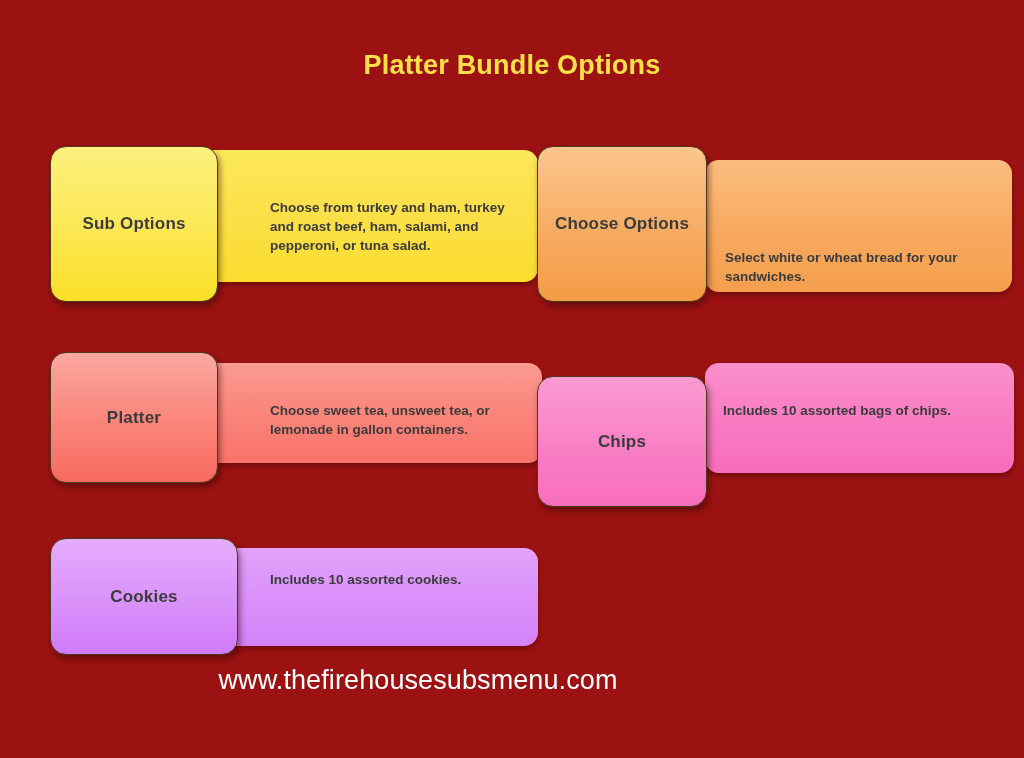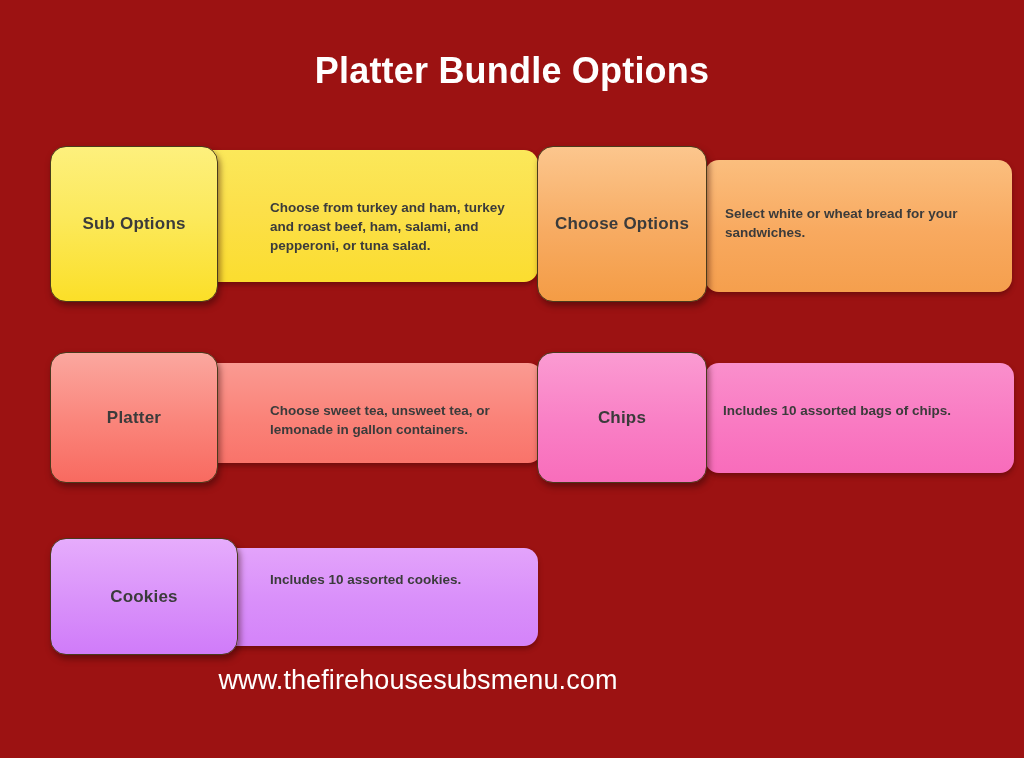--- a/index.html
+++ b/index.html
@@ -24,22 +24,22 @@
     background: #9c1212;
   }
 
   
   .page-title {
     position: absolute;
     left: 0;
     top: 50px;
     width: 1024px;
     text-align: center;
-    color: #ffffff;
-    font-size: 36px;
+    color: #fde047;
+    font-size: 27px;
     font-weight: bold;
     letter-spacing: 0.2px;
   }
 
   
   .footer-url {
     position: absolute;
     left: 0;
     top: 665px;
     width: 836px;
@@ -99,39 +99,39 @@
   #card-sub-options .card-desc { left: 138px; top: 4px;  width: 350px; height: 132px;
                                  background: linear-gradient(180deg, #fbe85a 0%, #fce04a 45%, #fbdd2f 100%); }
   #card-sub-options .card-desc-text { padding: 48px 18px 0 82px; }
   #card-sub-options .card-label{ width: 168px; height: 156px;
                                  background: linear-gradient(180deg, #fdf07d 0%, #fce95c 45%, #fbdf28 100%); }
 
   
   #card-bread-options            { left: 537px; top: 146px; width: 440px; height: 160px; }
   #card-bread-options .card-desc { left: 168px; top: 14px;  width: 307px; height: 132px;
                                    background: linear-gradient(180deg, #fbbe7e 0%, #f8a95f 55%, #f59f4d 100%); }
-  #card-bread-options .card-desc-text { padding: 44px 8px 0 20px; }
+  #card-bread-options .card-desc-text { padding: 44px 8px 0 20px; margin-top: 44px; }
   #card-bread-options .card-label{ width: 170px; height: 156px;
                                    background: linear-gradient(180deg, #fcc68d 0%, #f7ab62 55%, #f49c45 100%); }
 
   
   #card-gallons            { left: 50px;  top: 352px; width: 442px; height: 134px; }
   #card-gallons .card-desc { left: 138px; top: 11px;  width: 354px; height: 100px;
                              background: linear-gradient(180deg, #fa9a92 0%, #fa8379 55%, #f9736a 100%); }
   #card-gallons .card-desc-text { padding: 38px 18px 0 82px; }
   #card-gallons .card-label{ width: 168px; height: 131px;
                              background: linear-gradient(180deg, #fba79f 0%, #fa847a 55%, #f86a60 100%); }
 
   
   #card-chips            { left: 537px; top: 352px; width: 440px; height: 134px; }
   #card-chips .card-desc { left: 168px; top: 11px;  width: 309px; height: 110px;
                            background: linear-gradient(180deg, #fa8fcc 0%, #f97ac2 55%, #f86cbb 100%); }
   #card-chips .card-desc-text { padding: 38px 28px 0 18px; }
   #card-chips .card-label{ width: 170px; height: 131px;
-                           background: linear-gradient(180deg, #fb9bd2 0%, #f97fc5 55%, #f86dbb 100%); }
+                           background: linear-gradient(180deg, #fb9bd2 0%, #f97fc5 55%, #f86dbb 100%); margin-top: 24px; }
 
   
   #card-cookies            { left: 50px;  top: 538px; width: 440px; height: 120px; }
   #card-cookies .card-desc { left: 138px; top: 10px;  width: 350px; height: 98px;
                              background: linear-gradient(180deg, #e3a3fb 0%, #d98ffa 55%, #d483f9 100%); }
   #card-cookies .card-desc-text { padding: 22px 18px 0 82px; }
   #card-cookies .card-label{ width: 188px; height: 117px;
                              background: linear-gradient(180deg, #e6acfc 0%, #d991fa 55%, #d07bf9 100%); }
 </style>
 </head>

